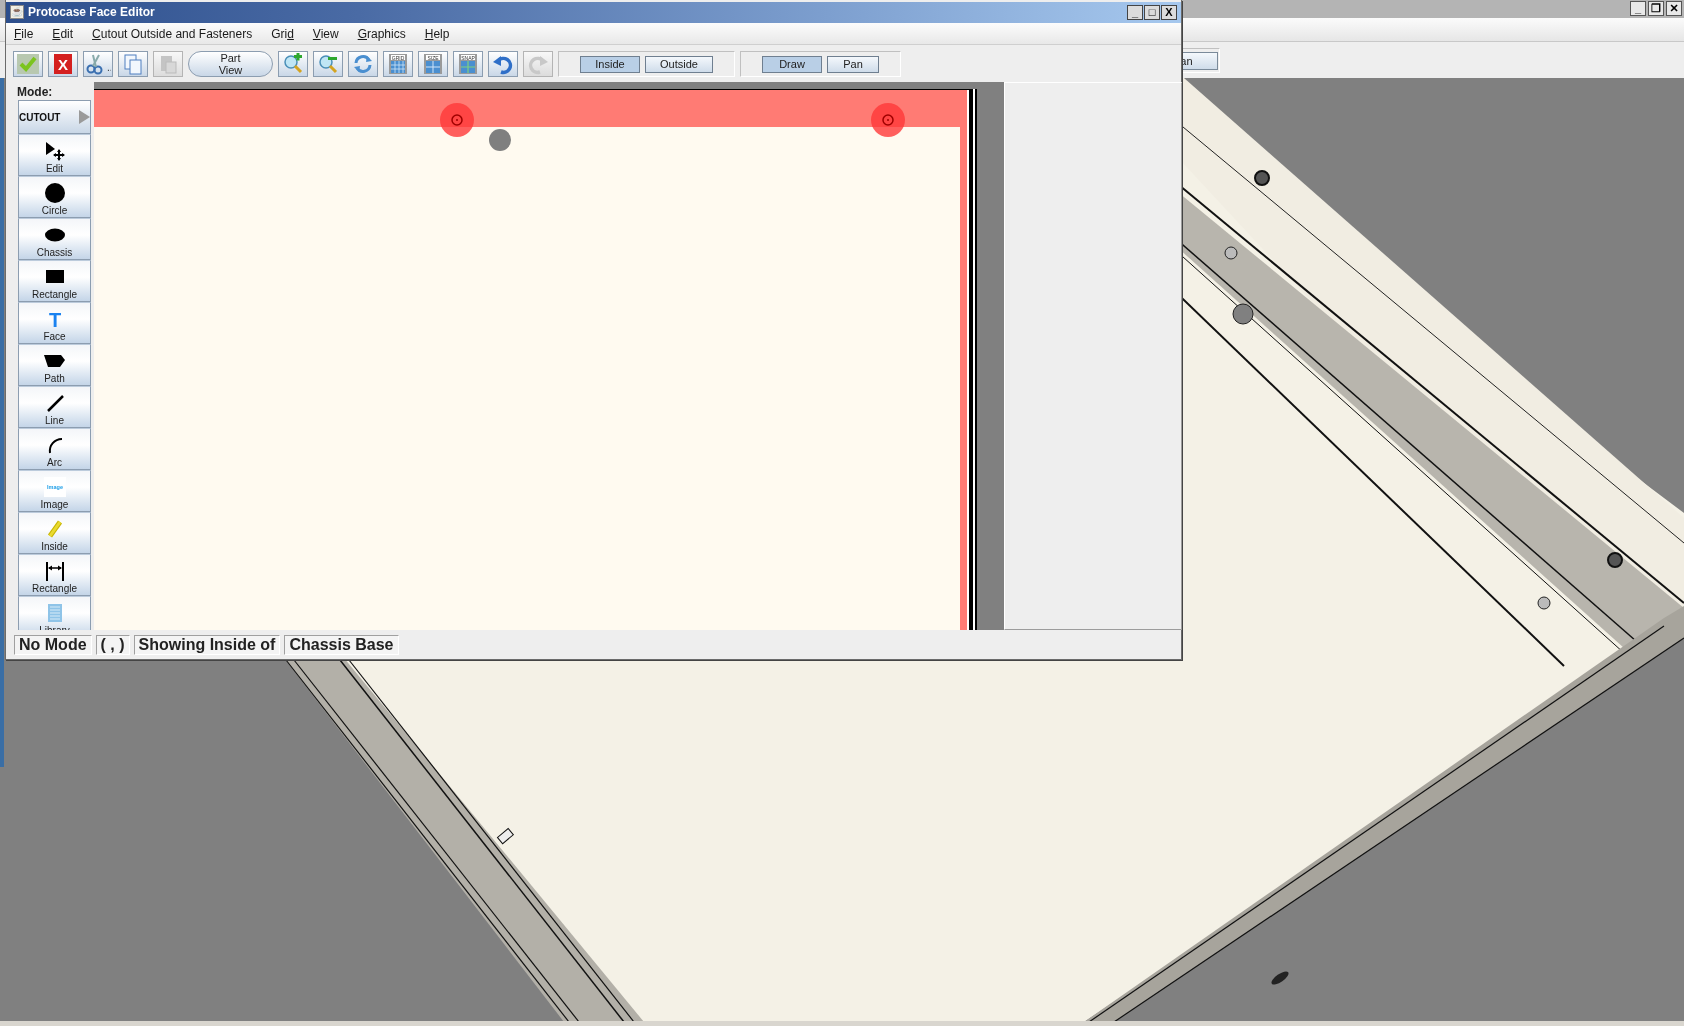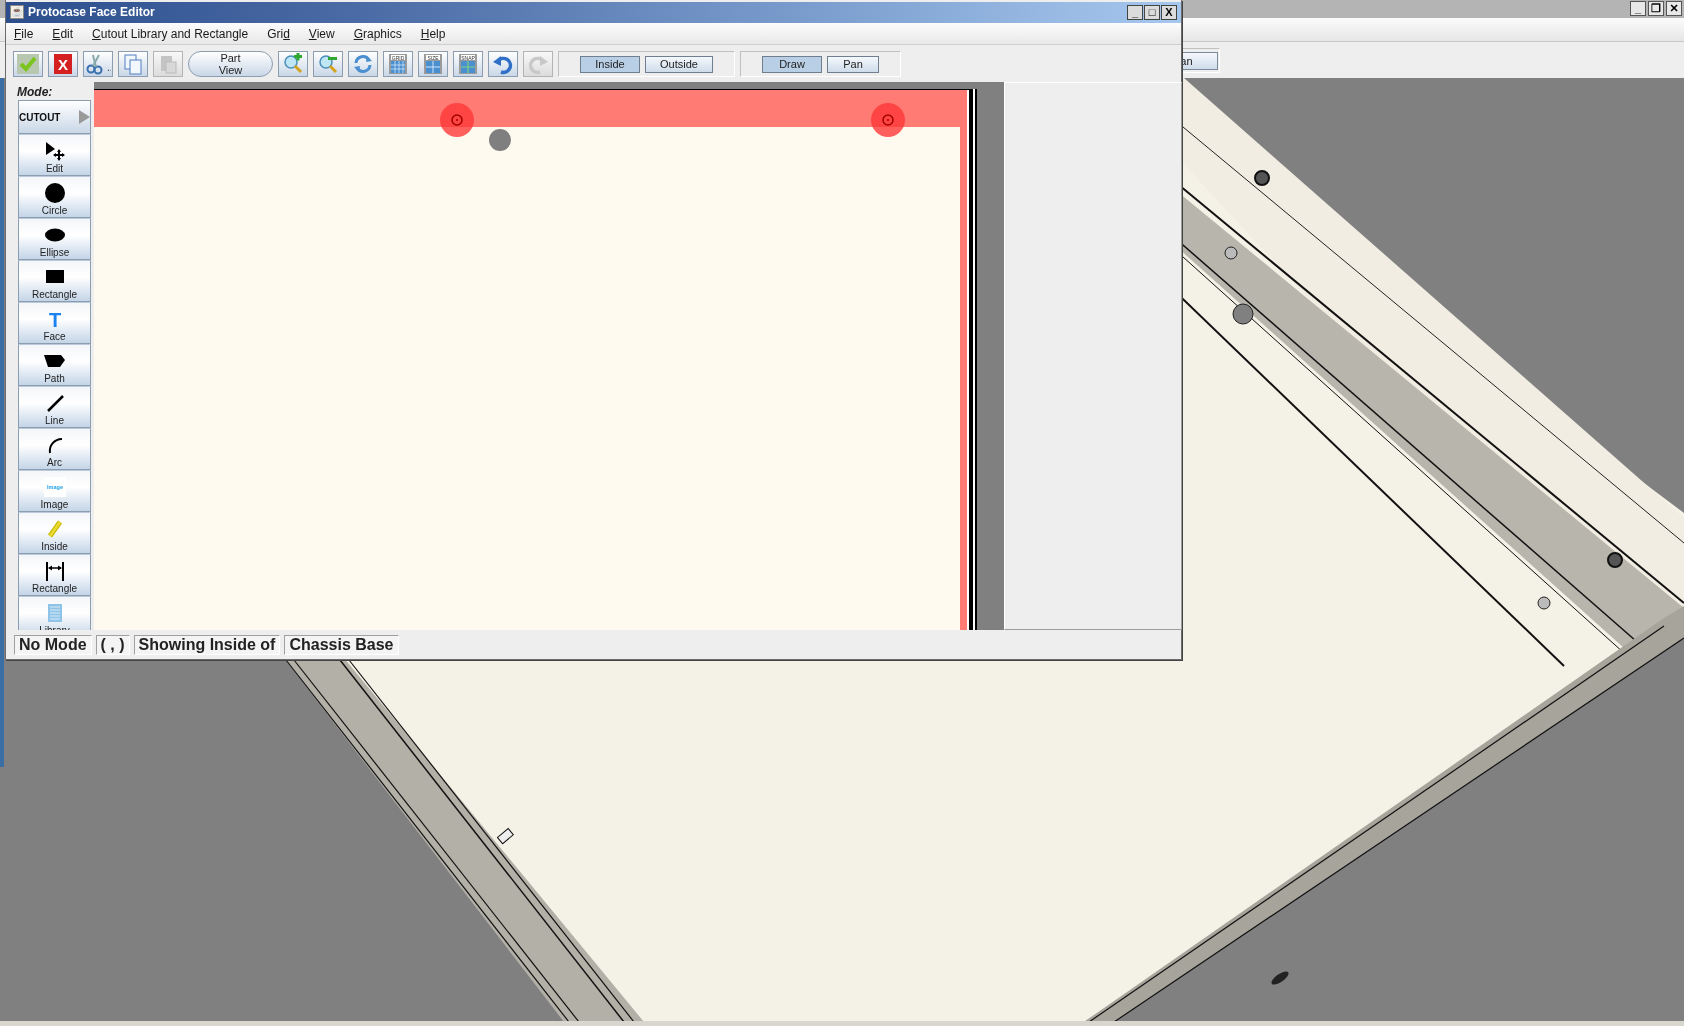--- a/index.html
+++ b/index.html
@@ -31,21 +31,21 @@
   .fe-toolbar { position: absolute; left: 0; top: 46px; width: 1175px; height: 36px; display: flex; align-items: center; padding-left: 7px; gap: 5px; }
   .tb-btn { width: 30px; height: 26px; background: linear-gradient(#ffffff, #c9d7e7); border: 1px solid #8c9db0; display: flex; align-items: center; justify-content: center; position: relative; }
   .tb-btn.disabled { background: linear-gradient(#f8f8f8, #dcdcdc); border-color: #b4b4b4; }
   .tb-btn.wide { width: 85px; flex-direction: column; font-size: 11px; line-height: 12px; color: #222; border-radius: 13px; }
   .tb-group { height: 26px; border: 1px solid #c0c0c0; border-right-color: #fff; border-bottom-color: #fff; display: flex; align-items: center; padding: 0 21px; gap: 5px; }
   .tb-toggle { height: 17px; background: linear-gradient(#f4f8fc, #cfdcea); border: 1px solid #6f7f90; font-size: 11px; text-align: center; line-height: 15px; color: #222; }
   .tb-toggle.selected { background: #b9cfe6; }
 
   
   .fe-sidebar { position: absolute; left: 5px; top: 82px; width: 80px; height: 548px; overflow: hidden; }
-  .mode-label { font-size: 12px; font-weight: bold; color: #222; padding: 3px 0 0 6px; height: 18px; font-style: italic; }
+  .mode-label { font-size: 12px; font-weight: bold; color: #222; padding: 3px 0 0 6px; height: 18px; }
   .mode-combo { margin-left: 7px; width: 73px; height: 34px; background: linear-gradient(#ffffff, #c9d7e7); border: 1px solid #8c9db0; font-size: 10px; font-weight: bold; display: flex; align-items: center; justify-content: space-between; gap: 4px; color: #111; }
   .mode-arrow { width: 0; height: 0; border-top: 7px solid transparent; border-bottom: 7px solid transparent; border-left: 11px solid #9a9a9a; }
   .tool-btn { margin-left: 7px; width: 73px; height: 42px; background: linear-gradient(#f4f6f9, #ffffff 40%, #c4d5e8); border: 1px solid #8c9db0; border-top-color: #bccbdc; display: flex; flex-direction: column; align-items: center; justify-content: flex-end; padding-bottom: 1px; }
   .tool-btn .lbl { font-size: 10px; color: #222; }
   .tool-btn .ico { height: 24px; display: flex; align-items: center; justify-content: center; }
 
   
   .fe-canvas-wrap { position: absolute; left: 88px; top: 82px; width: 910px; height: 548px; background: #808080; overflow: hidden; }
   .fe-canvas-svg { position: absolute; left: 0; top: 0; }
   .fe-rightpanel { position: absolute; left: 998px; top: 82px; width: 178px; height: 548px; background: #eeeeee; border: 1px solid #9c9c9c; border-top-color: #fff; border-left-color: #fff; }
@@ -115,21 +115,21 @@
       <div class="fe-winctrls">
         <div class="fe-winbtn">_</div>
         <div class="fe-winbtn">□</div>
         <div class="fe-winbtn">X</div>
       </div>
     </div>
 
     <div class="fe-menubar">
       <span class="fe-menu-item"><span class="ul">F</span><span>ile</span></span>
       <span class="fe-menu-item"><span class="ul">E</span><span>dit</span></span>
-      <span class="fe-menu-item"><span class="ul">C</span><span>utout Library and Rectangle</span></span>
+      <span class="fe-menu-item"><span class="ul">C</span><span>utout Outside and Fasteners</span></span>
       <span class="fe-menu-item"><span>Gri</span><span class="ul">d</span></span>
       <span class="fe-menu-item"><span class="ul">V</span><span>iew</span></span>
       <span class="fe-menu-item"><span class="ul">G</span><span>raphics</span></span>
       <span class="fe-menu-item"><span class="ul">H</span><span>elp</span></span>
     </div>
 
     <div class="fe-toolbar">
       <div class="tb-btn">
         <svg width="22" height="20">
             <rect x="0" y="0" width="22" height="20" fill="#b8c8b0"></rect>
@@ -266,21 +266,21 @@
             </svg>
           </span>
         <span class="lbl">Circle</span>
       </div>
       <div class="tool-btn">
         <span class="ico">
             <svg width="22" height="16">
               <ellipse cx="11" cy="8" rx="10" ry="6.5" fill="#000"></ellipse>
             </svg>
           </span>
-        <span class="lbl">Ellipse</span>
+        <span class="lbl">Chassis</span>
       </div>
       <div class="tool-btn">
         <span class="ico">
             <svg width="20" height="16">
               <rect x="1" y="1" width="18" height="13" fill="#000"></rect>
             </svg>
           </span>
         <span class="lbl">Rectangle</span>
       </div>
       <div class="tool-btn">

